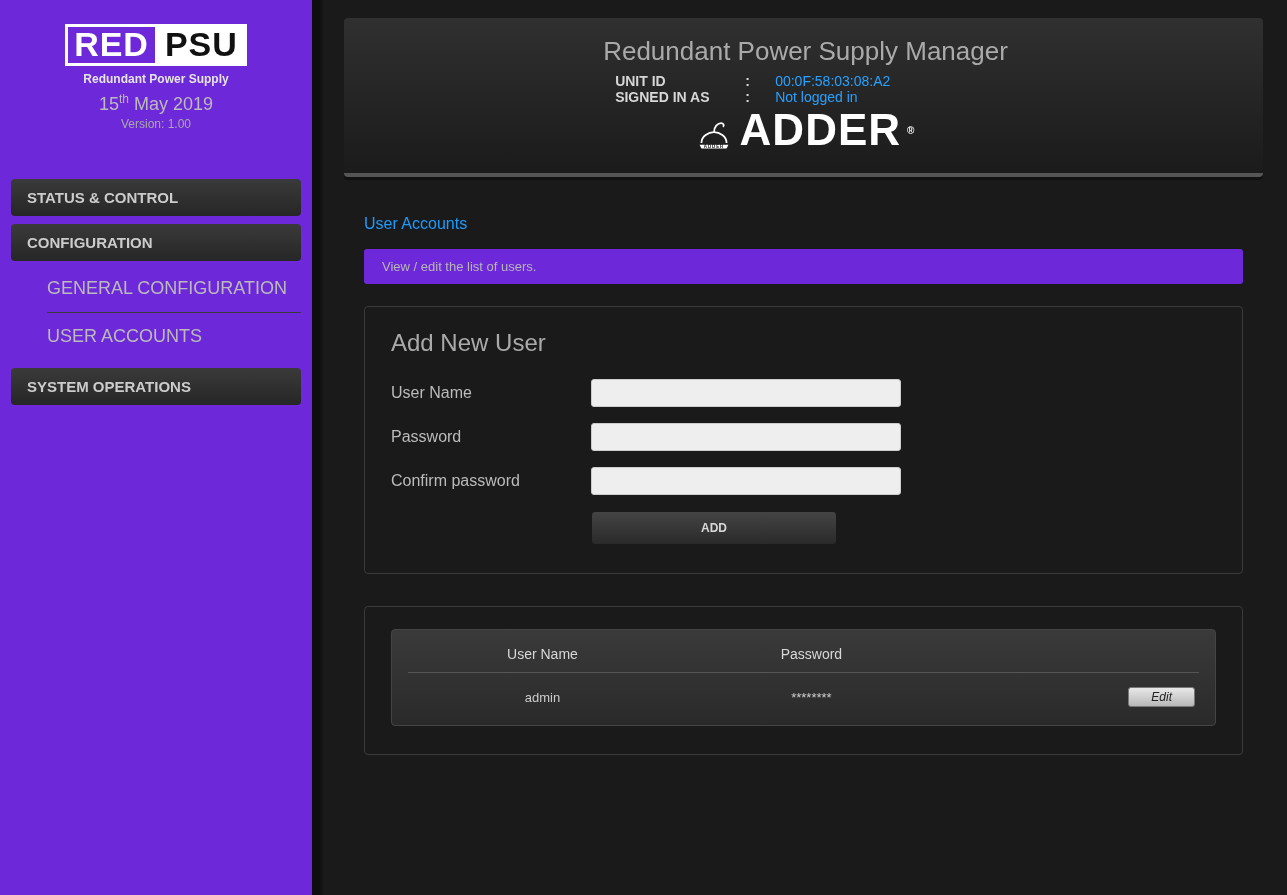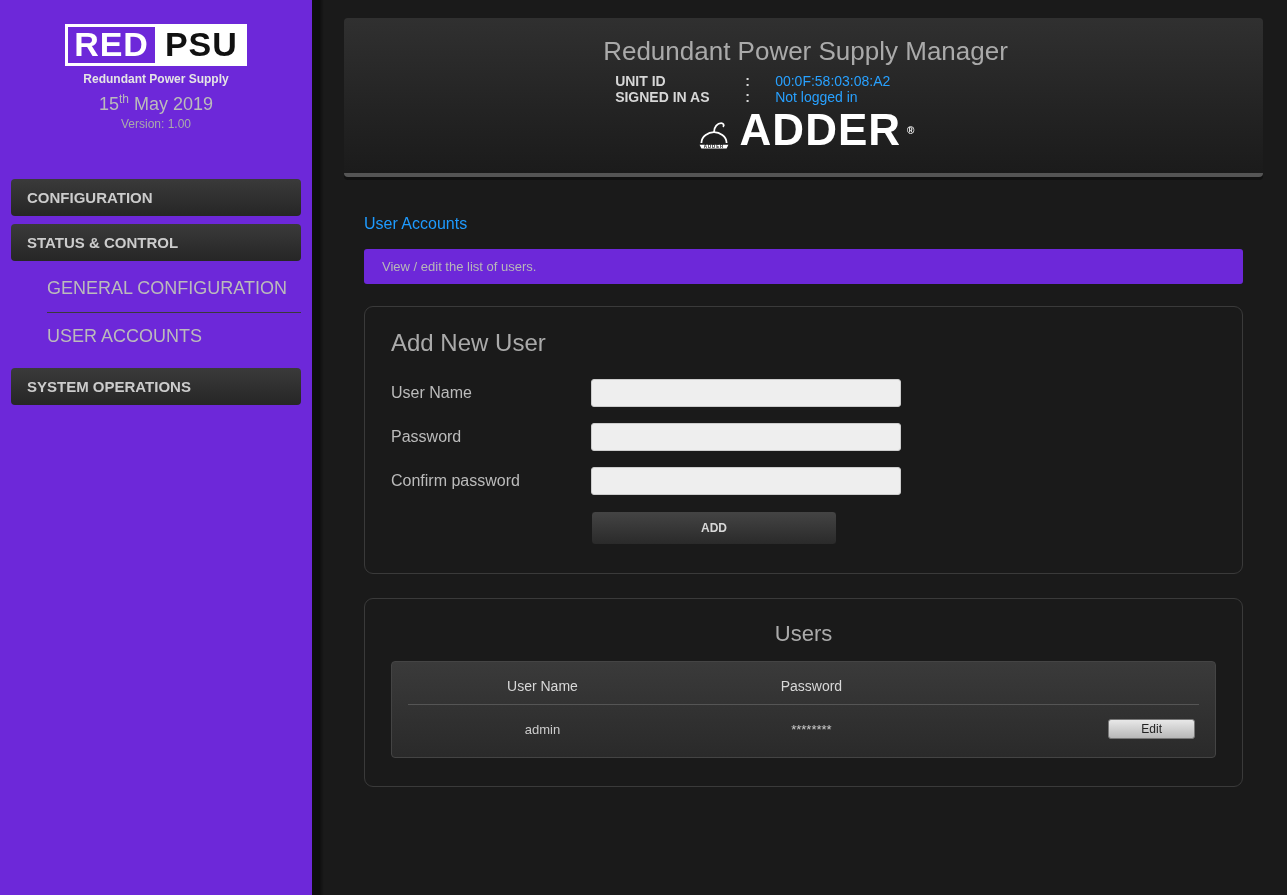--- a/index.html
+++ b/index.html
@@ -160,23 +160,23 @@
   .info-bar {
     background: #6d28d9;
     border-radius: 3px;
     padding: 10px 18px;
     font-size: 13px;
     color: #b8b8b8;
     margin-bottom: 22px;
   }
   .card {
     border: 1px solid #3a3a3a;
-    border-radius: 9px;
+    border-radius: 4px;
     padding: 22px 26px 28px;
-    margin-bottom: 24px;
+    margin-bottom: 32px;
   }
   .card h2 {
     color: #aaa;
     font-weight: 400;
     font-size: 24px;
     margin-bottom: 22px;
   }
   .form-row {
     display: flex;
     align-items: center;
@@ -238,42 +238,43 @@
   }
   .users-table th:nth-child(1), .users-table td:nth-child(1) { width: 34%; }
   .users-table th:nth-child(2), .users-table td:nth-child(2) { width: 34%; }
   .users-table td:nth-child(3) { width: 32%; text-align: right; padding-right: 4px; }
   .edit-btn {
     background: linear-gradient(to bottom, #e8e8e8, #b8b8b8);
     border: 1px solid #777;
     border-radius: 3px;
     color: #222;
     font-size: 12px;
-    padding: 2px 32px;
+    padding: 2px 22px;
     cursor: pointer;
+    font-style: italic;
   }
 </style>
 </head>
 <body>
 
 <aside class="sidebar">
   <div class="logo-block">
     <div class="logo">
       <span class="red">RED</span><span class="psu">PSU</span>
     </div>
     <div class="logo-sub">Redundant Power Supply</div>
     <div class="date-line">
       <span>15</span><sup>th</sup><span> May 2019</span>
     </div>
     <div class="ver-line">Version: 1.00</div>
   </div>
 
   <nav class="nav">
+    <div class="nav-item">STATUS &amp; CONTROL</div>
     <div class="nav-item">CONFIGURATION</div>
-    <div class="nav-item">STATUS &amp; CONTROL</div>
     <div class="subnav">
       <div class="subnav-item">GENERAL CONFIGURATION</div>
       <div class="subnav-item">USER ACCOUNTS</div>
     </div>
     <div class="nav-item">SYSTEM OPERATIONS</div>
   </nav>
 </aside>
 
 <main class="main">
 
@@ -322,21 +323,20 @@
       <div class="form-row">
         <label>Confirm password</label>
         <input type="password" style="">
       </div>
       <div class="btn-row">
         <button class="btn">ADD</button>
       </div>
     </div>
 
     <div class="card users-card">
-      <h2>Users</h2>
       <div class="users-table">
         <table>
           <thead>
             <tr>
               <th>User Name</th>
               <th>Password</th>
               <th></th>
             </tr>
           </thead>
           <tbody>

